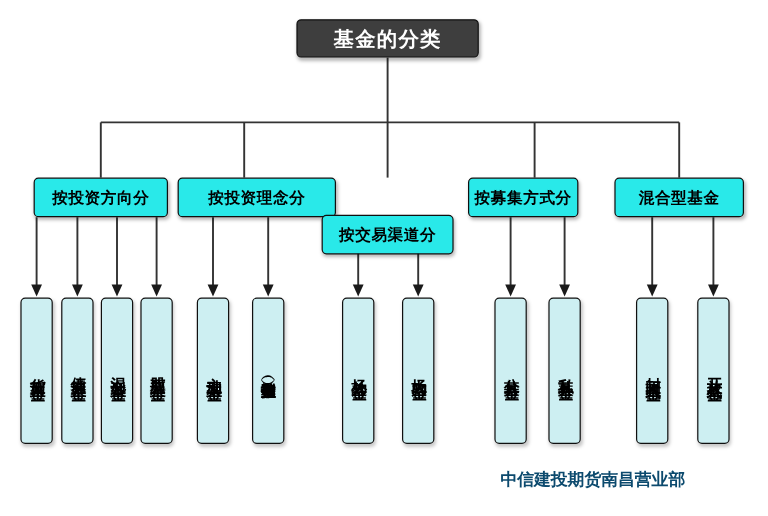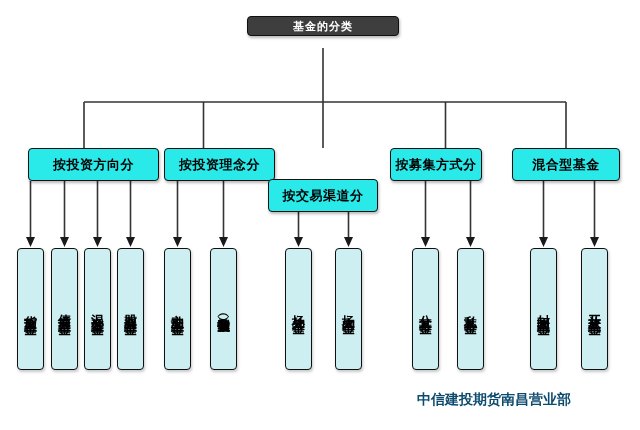--- a/index.html
+++ b/index.html
@@ -7,29 +7,29 @@
   .canvas{
     position:relative;width:640px;height:430px;background:#ffffff;overflow:hidden;
   }
   .connectors{position:absolute;left:0;top:0;width:640px;height:430px;}
   .node{
     position:absolute;box-sizing:border-box;border:1.5px solid #101010;border-radius:4px;
     display:flex;align-items:center;justify-content:center;text-align:center;
     box-shadow:1px 2px 3px rgba(0,0,0,0.28);
   }
   .root-node{
-    background:#3e3e3e;color:#ffffff;font-size:11px;font-weight:bold;
-    left:247px;top:16px;width:152px;height:20px;letter-spacing:1px;
+    background:#3e3e3e;color:#ffffff;font-size:17px;font-weight:bold;
+    left:247px;top:16px;width:152px;height:32px;letter-spacing:1px;
   }
   .category{
     background:#29e9e9;color:#000000;font-size:13px;font-weight:bold;
     top:148px;height:33px;letter-spacing:0.5px;
   }
-  .cat-1{left:28px;width:131px;}
-  .cat-2{left:164px;width:111px;}
+  .cat-1{left:28px;width:112px;}
+  .cat-2{left:148px;width:132px;}
   .cat-3{left:268px;width:110px;margin-top:31px;}
   .cat-4{left:390px;width:92px;}
   .cat-5{left:512px;width:108px;}
   .leaf{
     background:#cdeff2;color:#000000;top:248px;width:27px;height:122px;
     box-shadow:1px 2px 3px rgba(0,0,0,0.22);
   }
   .leaf span{
     writing-mode:vertical-rl;font-size:13px;font-weight:bold;line-height:1;
     letter-spacing:2px;

